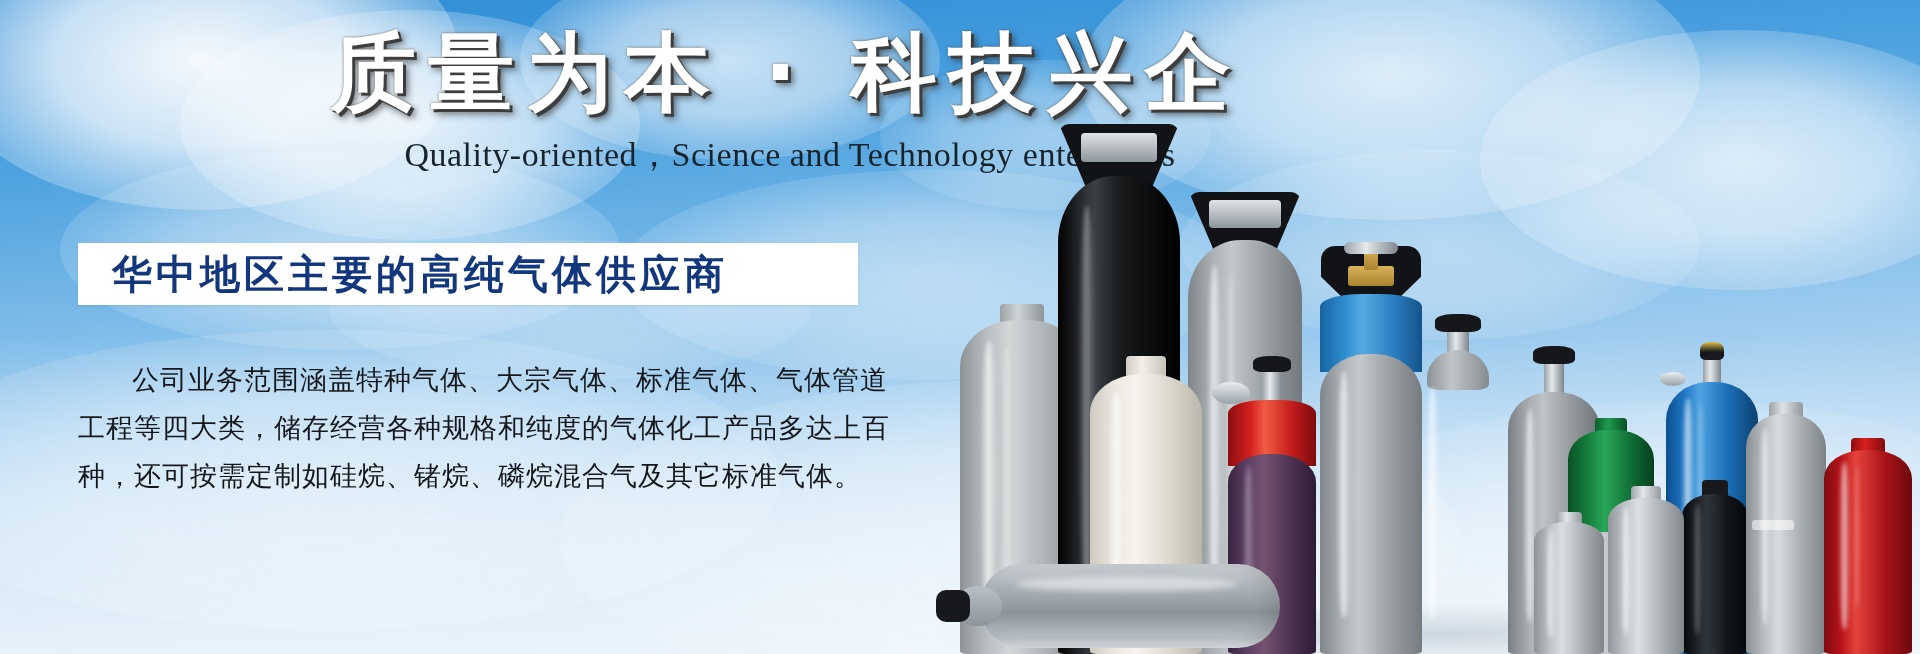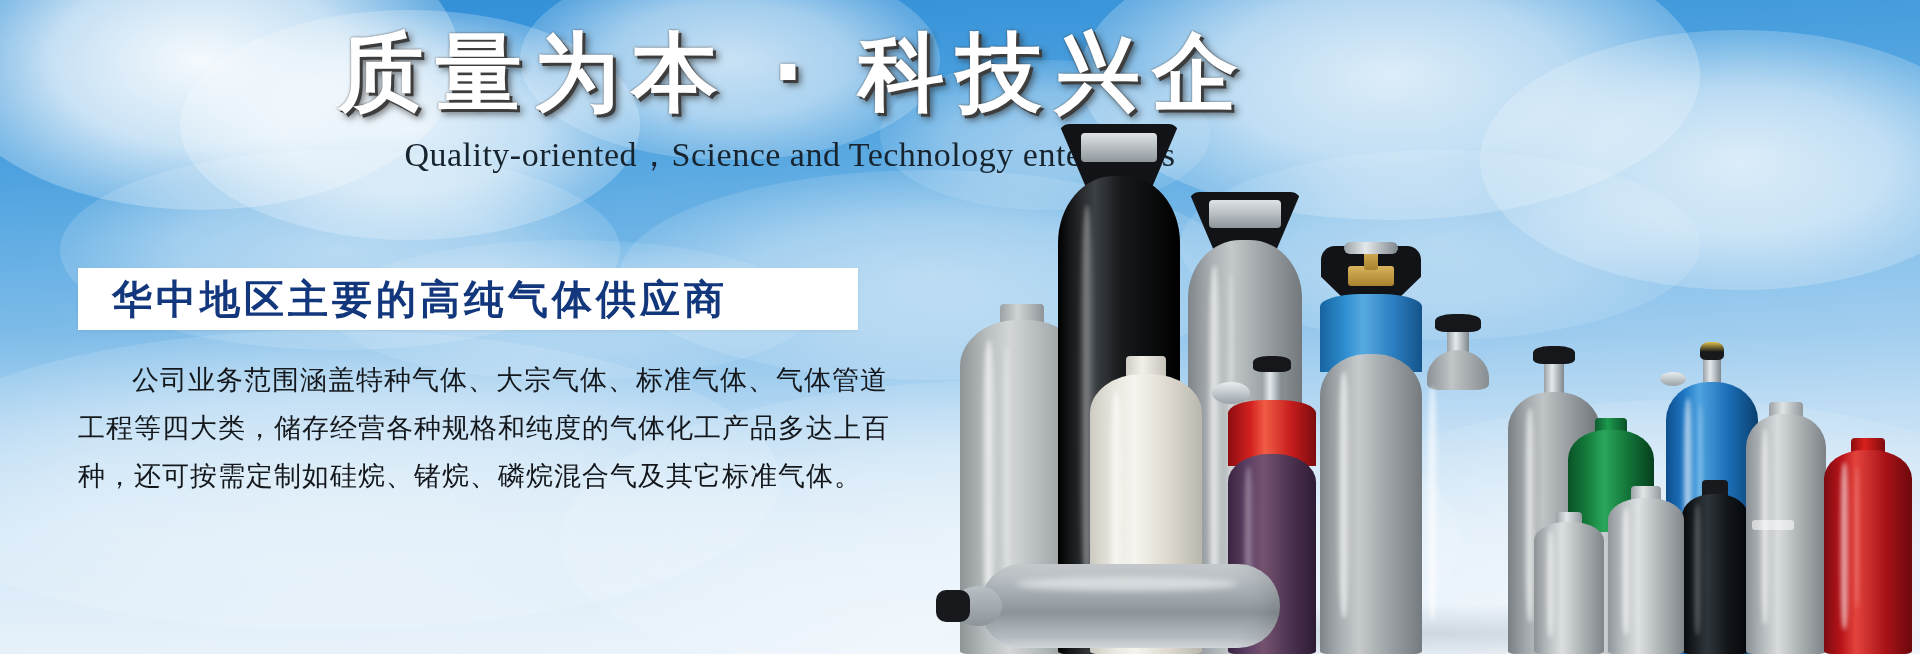--- a/index.html
+++ b/index.html
@@ -58,21 +58,21 @@
     background: linear-gradient(to bottom, rgba(255,255,255,0) 0%, rgba(255,255,255,0.38) 60%, rgba(255,255,255,0.55) 100%);
     pointer-events: none;
   }
 
   
   .headline {
     position: absolute;
     left: 330px;
     top: 22px;
     width: 920px;
-    text-align: right;
+    text-align: left;
     font-family: "DejaVu Sans", "Liberation Sans", sans-serif;
     font-weight: bold;
     font-size: 86px;
     letter-spacing: 12px;
     line-height: 1.18;
     color: #ffffff;
     text-shadow:
         3px 3px 0 #3d3d3d,
         5px 5px 7px rgba(40,40,40,.65),
         0 0 2px rgba(60,60,60,.9);
@@ -89,21 +89,21 @@
     font-size: 34px;
     font-weight: 500;
     letter-spacing: .5px;
     color: #17242e;
     white-space: nowrap;
   }
 
   .tagline-box {
     position: absolute;
     left: 78px;
-    top: 268px;
+    top: 243px;
     width: 780px;
     height: 62px;
     background: #ffffff;
     display: flex;
     align-items: center;
     box-shadow: 0 1px 3px rgba(0,0,0,.08);
   }
   .tagline-text {
     font-family: "DejaVu Sans", "Liberation Sans", sans-serif;
     font-weight: bold;

